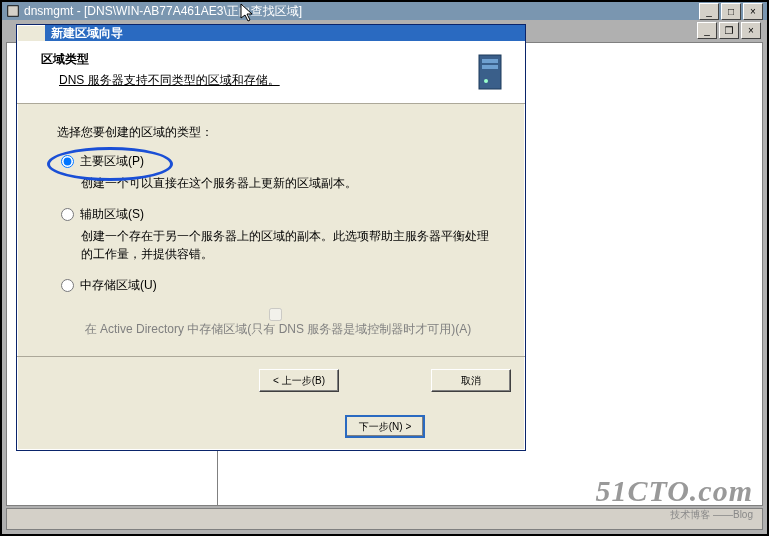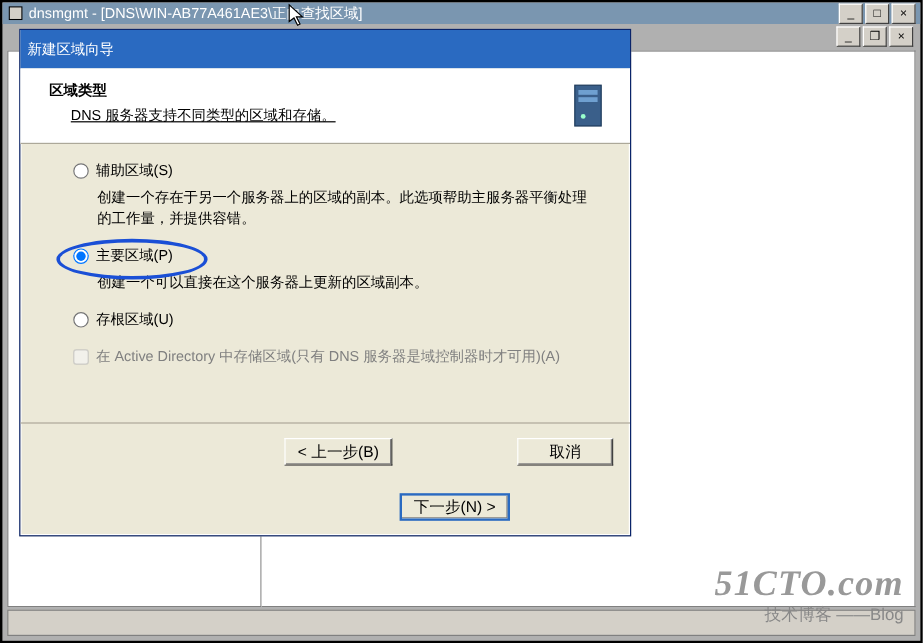--- a/index.html
+++ b/index.html
@@ -11,43 +11,43 @@
   .winbtns{position:absolute;right:4px;top:0;display:flex;}
   .winbtn{width:18px;height:15px;background:#d4d0c8;border:1px solid #fff;border-right-color:#404040;border-bottom-color:#404040;margin-left:2px;display:flex;align-items:center;justify-content:center;font-size:10px;line-height:1;}
   .mdi-child-btns{position:absolute;right:6px;top:20px;display:flex;}
   
   .panes{position:absolute;left:4px;top:40px;right:4px;bottom:28px;display:flex;}
   .pane-left{width:210px;background:#fff;border:1px solid #808080;}
   .pane-right{flex:1;background:#fff;border:1px solid #808080;border-left:none;padding:6px;}
   .statusbar{position:absolute;left:4px;right:4px;bottom:4px;height:20px;background:#d4d0c8;border:1px solid #808080;}
   
   .wizard{position:absolute;left:14px;top:22px;width:508px;background:#ece9d8;border:1px solid #0a246a;box-shadow:0 0 0 1px #fff inset;}
-  .wiz-title{height:32px;background:linear-gradient(#2a6ac1,#2a6ac1);color:#fff;display:flex;align-items:center;padding:0 6px;font-weight:normal;}
+  .wiz-title{height:16px;background:linear-gradient(#2a6ac1,#2a6ac1);color:#fff;display:flex;align-items:center;padding:0 6px;font-weight:bold;margin-left:28px;}
   .wiz-header{background:#fff;padding:10px 14px 10px 24px;border-bottom:1px solid #aca899;display:flex;align-items:flex-start;gap:36px;}
   .wiz-header .txt{flex:1;}
   .wiz-header .hdr-title{font-weight:bold;margin-bottom:4px;}
   .wiz-header .hdr-sub{margin-left:18px;text-decoration:underline;}
   .wiz-srv-icon{width:42px;height:42px;margin-left:8px;}
   .wiz-body{padding:14px 30px 18px 44px;min-height:200px;}
   .prompt{margin:6px 0 12px -4px;}
   .opt{margin-bottom:14px;}
   .opt-row{display:flex;align-items:center;}
   .opt input[type=radio]{margin:0 6px 0 0;}
   .opt-label{}
   .opt-desc{margin:4px 0 0 20px;line-height:1.5;}
-  .chk-row{display:flex;align-items:center;margin-top:6px;color:#808080;}
+  .chk-row{display:flex;align-items:center;margin-top:6px;color:#808080;flex-direction:column;}
   .chk-row input{margin:0 6px 0 0;}
   .highlight{position:absolute;border:3px solid #1a4fd6;border-radius:50%/50%;pointer-events:none;}
   .wiz-buttons{border-top:1px solid #aca899;padding:12px 14px;display:flex;justify-content:flex-end;gap:6px;}
-  .btn{min-width:80px;height:23px;background:#ece9d8;border:1px solid #404040;border-top-color:#fff;border-left-color:#fff;box-shadow:inset -1px -1px 0 #808080;padding:0 10px;font-size:13px;cursor:pointer;}
+  .btn{min-width:80px;height:23px;background:#ece9d8;border:1px solid #404040;border-top-color:#fff;border-left-color:#fff;box-shadow:inset -1px -1px 0 #808080;padding:0 10px;font-size:10px;cursor:pointer;}
   .btn.default{border:2px solid #2a6ac1;margin-top:46px;}
   
   .watermark{position:absolute;right:14px;bottom:12px;text-align:right;color:#888;pointer-events:none;}
   .watermark .big{font:italic bold 30px Georgia,serif;color:#999;letter-spacing:1px;margin-left:27px;}
-  .watermark .small{font-size:14px;color:#888;}
+  .watermark .small{font-size:10px;color:#888;}
   .cursor-arrow{position:absolute;left:238px;top:1px;width:14px;height:20px;pointer-events:none;}
 </style>
 </head>
 <body>
 
 <div class="frame">
 
   <div class="mmc-titlebar">
     <svg class="icon" viewBox="0 0 16 16">
         <rect x="2" y="2" width="12" height="12" fill="#d4d0c8" stroke="#000"></rect>
@@ -84,42 +84,43 @@
       </div>
       <svg class="wiz-srv-icon" viewBox="0 0 42 42">
         <rect x="10" y="4" width="22" height="34" fill="#3a5f8a" stroke="#1d3a5a"></rect>
         <rect x="13" y="8" width="16" height="4" fill="#6fa0d0"></rect>
         <rect x="13" y="14" width="16" height="4" fill="#6fa0d0"></rect>
         <circle cx="17" cy="30" r="2" fill="#9fc"></circle>
       </svg>
     </div>
 
     <div class="wiz-body">
-
-      <div class="opt">
-        <div class="opt-row">
-          <input type="radio" name="zt" style="">
-          <span class="opt-label">辅助区域(S)</span>
-        </div>
-        <div class="opt-desc">创建一个存在于另一个服务器上的区域的副本。此选项帮助主服务器平衡处理的工作量，并提供容错。</div>
-      </div>
+      <div class="prompt">选择您要创建的区域的类型：</div>
 
       <div class="opt" style="position:relative;">
         <div class="opt-row">
           <input type="radio" name="zt" checked="" style="">
           <span class="opt-label">主要区域(P)</span>
         </div>
         <div class="opt-desc">创建一个可以直接在这个服务器上更新的区域副本。</div>
         <div class="highlight" style="left:-14px;top:-6px;width:120px;height:28px;"></div>
       </div>
 
       <div class="opt">
         <div class="opt-row">
           <input type="radio" name="zt" style="">
-          <span class="opt-label">存根区域(U)</span>
+          <span class="opt-label">辅助区域(S)</span>
+        </div>
+        <div class="opt-desc">创建一个存在于另一个服务器上的区域的副本。此选项帮助主服务器平衡处理的工作量，并提供容错。</div>
+      </div>
+
+      <div class="opt">
+        <div class="opt-row">
+          <input type="radio" name="zt" style="">
+          <span class="opt-label">中存储区域(U)</span>
         </div>
       </div>
 
       <div class="chk-row">
         <input type="checkbox" disabled="" style="">
         <span>在 Active Directory 中存储区域(只有 DNS 服务器是域控制器时才可用)(A)</span>
       </div>
     </div>
 
     <div class="wiz-buttons">

